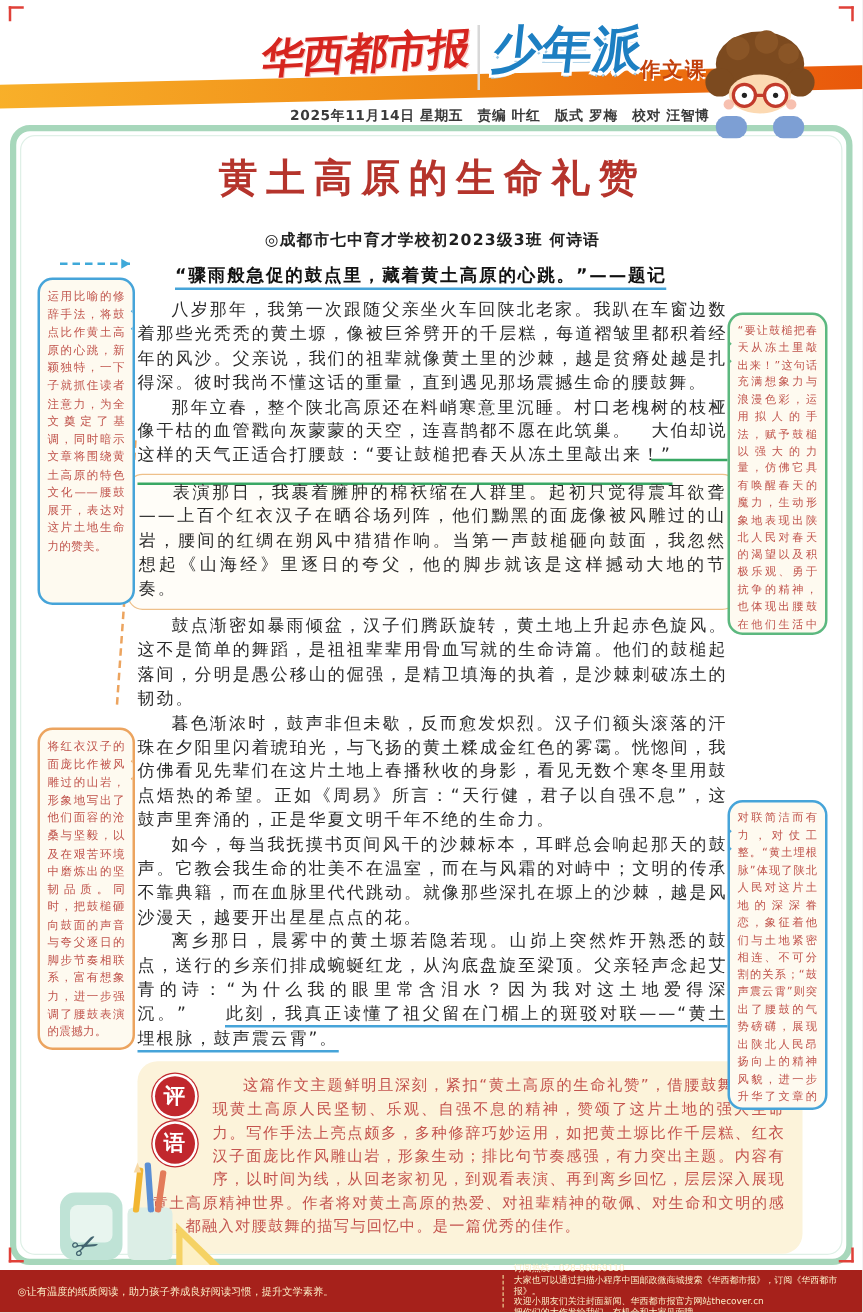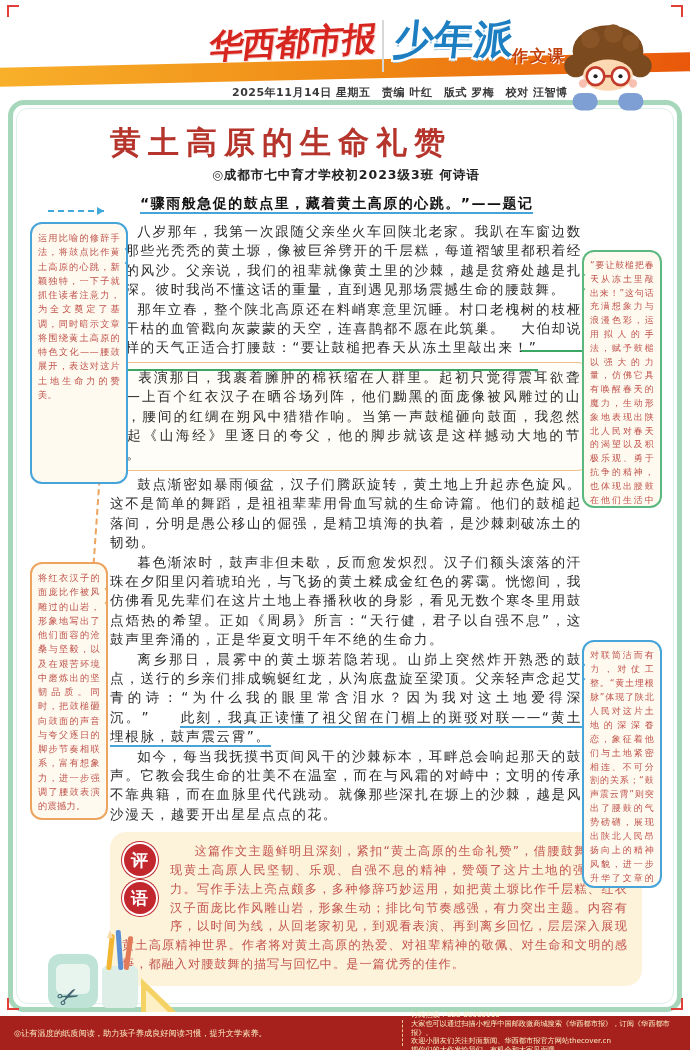--- a/index.html
+++ b/index.html
@@ -36,22 +36,22 @@
   #mascot{position:absolute;left:556px;top:18px;width:104px;height:104px;z-index:4;}
 
   
   #frame{position:absolute;left:8px;top:100px;width:674px;height:912px;border:5px solid #a7d7bb;
     border-radius:16px;background:#fff;z-index:1;}
   #frame-inner-line{position:absolute;left:16px;top:108px;width:658px;height:896px;border:1px solid #dff0e7;
     border-radius:12px;z-index:1;}
 
   
   #content{position:absolute;left:110px;top:112px;width:472px;z-index:2;}
-  #article-title{text-align:left;font-family:"Liberation Serif",serif;font-weight:bold;
-    font-size:31px;color:#b5342c;letter-spacing:7px;margin:10px 0 3px;}
+  #article-title{text-align:center;font-family:"Liberation Serif",serif;font-weight:bold;
+    font-size:31px;color:#b5342c;letter-spacing:7px;margin:10px 0 20px;}
   #article-byline{text-align:center;font-size:12.5px;font-weight:bold;color:#222;margin-bottom:11px;letter-spacing:1px;}
   #epigraph{font-size:14px;font-weight:bold;color:#111;margin:2px 0 9px;letter-spacing:1.5px;}
   .u-blue{border-bottom:2px solid #46a4d9;padding-bottom:1px;margin-left:30px;}
   .u-green{border-bottom:2px solid #3aa864;padding-bottom:14px;margin-left:16px;}
   .para{font-size:13.6px;line-height:19.4px;letter-spacing:1.6px;text-align:justify;
     text-indent:2em;color:#2b2b2b;margin:0;}
   #boxed-paragraph{border:1.5px solid #eec08a;border-radius:12px;background:#fffdf8;
     padding:5px 8px;margin:4px -8px 4px -8px;}
 
   
@@ -59,23 +59,23 @@
   #epigraph-arrow::after{content:"";position:absolute;right:-4px;top:-5px;
     border:4px solid transparent;border-left:7px solid #3fa9d9;}
   #orange-connector{position:absolute;left:100px;top:352px;height:212px;border-left:2px dashed #eca45f;
     transform:rotate(4deg);z-index:1;}
 
   
   .note{position:absolute;background:#fefaf0;border-radius:12px;padding:7px 6px;
     font-size:9.2px;line-height:1.55;color:#c0544c;text-align:justify;letter-spacing:0.3px;
     z-index:2;overflow:hidden;}
   .note::after{content:"";position:absolute;width:10px;height:10px;background:#fefaf0;transform:rotate(45deg);}
-  #note-left-top{left:30px;top:222px;width:98px;height:262px;border:2px solid #46a4d9;}
+  #note-left-top{left:30px;top:222px;width:78px;height:262px;border:2px solid #46a4d9;}
   #note-left-top::after{right:-6px;top:26px;border-top:2px solid #46a4d9;border-right:2px solid #46a4d9;}
-  #note-left-bottom{left:30px;top:562px;width:78px;height:258px;border:2px solid #eca45f;}
+  #note-left-bottom{left:30px;top:582px;width:78px;height:258px;border:2px solid #eca45f;}
   #note-left-bottom::after{right:-6px;top:26px;border-top:2px solid #eca45f;border-right:2px solid #eca45f;}
   #note-right-top{left:582px;top:250px;width:80px;height:258px;border:2px solid #5cb87f;font-size:8.9px;}
   #note-right-top::after{left:-6px;top:24px;border-bottom:2px solid #5cb87f;border-left:2px solid #5cb87f;}
   #note-right-bottom{left:582px;top:640px;width:80px;height:248px;border:2px solid #46a4d9;font-size:9px;}
   #note-right-bottom::after{left:-6px;top:24px;border-bottom:2px solid #46a4d9;border-left:2px solid #46a4d9;}
 
   
   #comment-box{background:#fcf3da;border-radius:16px;padding:10px 14px 12px 12px;
     margin:8px -60px 4px 0;font-size:12.2px;line-height:18.8px;color:#c4544e;
     letter-spacing:1px;text-align:justify;}
@@ -148,22 +148,22 @@
       <span class="u-blue">“骤雨般急促的鼓点里，藏着黄土高原的心跳。”——题记</span>
     </div>
 
     <p class="para">八岁那年，我第一次跟随父亲坐火车回陕北老家。我趴在车窗边数着那些光秃秃的黄土塬，像被巨斧劈开的千层糕，每道褶皱里都积着经年的风沙。父亲说，我们的祖辈就像黄土里的沙棘，越是贫瘠处越是扎得深。彼时我尚不懂这话的重量，直到遇见那场震撼生命的腰鼓舞。</p>
     <p class="para"><span>那年立春，整个陕北高原还在料峭寒意里沉睡。村口老槐树的枝桠像干枯的血管戳向灰蒙蒙的天空，连喜鹊都不愿在此筑巢。</span><span class="u-green">大伯却说这样的天气正适合打腰鼓：“要让鼓槌把春天从冻土里敲出来！”</span></p>
     <div id="boxed-paragraph">
       <p class="para">表演那日，我裹着臃肿的棉袄缩在人群里。起初只觉得震耳欲聋——上百个红衣汉子在晒谷场列阵，他们黝黑的面庞像被风雕过的山岩，腰间的红绸在朔风中猎猎作响。当第一声鼓槌砸向鼓面，我忽然想起《山海经》里逐日的夸父，他的脚步就该是这样撼动大地的节奏。</p>
     </div>
     <p class="para">鼓点渐密如暴雨倾盆，汉子们腾跃旋转，黄土地上升起赤色旋风。这不是简单的舞蹈，是祖祖辈辈用骨血写就的生命诗篇。他们的鼓槌起落间，分明是愚公移山的倔强，是精卫填海的执着，是沙棘刺破冻土的韧劲。</p>
     <p class="para">暮色渐浓时，鼓声非但未歇，反而愈发炽烈。汉子们额头滚落的汗珠在夕阳里闪着琥珀光，与飞扬的黄土糅成金红色的雾霭。恍惚间，我仿佛看见先辈们在这片土地上春播秋收的身影，看见无数个寒冬里用鼓点焐热的希望。正如《周易》所言：“天行健，君子以自强不息”，这鼓声里奔涌的，正是华夏文明千年不绝的生命力。</p>
+    <p class="para">如今，每当我抚摸书页间风干的沙棘标本，耳畔总会响起那天的鼓声。它教会我生命的壮美不在温室，而在与风霜的对峙中；文明的传承不靠典籍，而在血脉里代代跳动。就像那些深扎在塬上的沙棘，越是风沙漫天，越要开出星星点点的花。</p>
     <p class="para"><span>离乡那日，晨雾中的黄土塬若隐若现。山峁上突然炸开熟悉的鼓点，送行的乡亲们排成蜿蜒红龙，从沟底盘旋至梁顶。父亲轻声念起艾青的诗：“为什么我的眼里常含泪水？因为我对这土地爱得深沉。”</span><span class="u-blue">此刻，我真正读懂了祖父留在门楣上的斑驳对联——“黄土埋根脉，鼓声震云霄”。</span></p>
-    <p class="para">如今，每当我抚摸书页间风干的沙棘标本，耳畔总会响起那天的鼓声。它教会我生命的壮美不在温室，而在与风霜的对峙中；文明的传承不靠典籍，而在血脉里代代跳动。就像那些深扎在塬上的沙棘，越是风沙漫天，越要开出星星点点的花。</p>
 
     <div id="comment-box">
       <div id="comment-badges">
         <div class="badge-circle">评</div>
         <div class="badge-circle">语</div>
       </div>
       <div id="comment-text">这篇作文主题鲜明且深刻，紧扣“黄土高原的生命礼赞”，借腰鼓舞生动展现黄土高原人民坚韧、乐观、自强不息的精神，赞颂了这片土地的强大生命力。写作手法上亮点颇多，多种修辞巧妙运用，如把黄土塬比作千层糕、红衣汉子面庞比作风雕山岩，形象生动；排比句节奏感强，有力突出主题。内容有序，以时间为线，从回老家初见，到观看表演、再到离乡回忆，层层深入展现黄土高原精神世界。作者将对黄土高原的热爱、对祖辈精神的敬佩、对生命和文明的感悟，都融入对腰鼓舞的描写与回忆中。是一篇优秀的佳作。</div>
     </div>
 
   </div>

